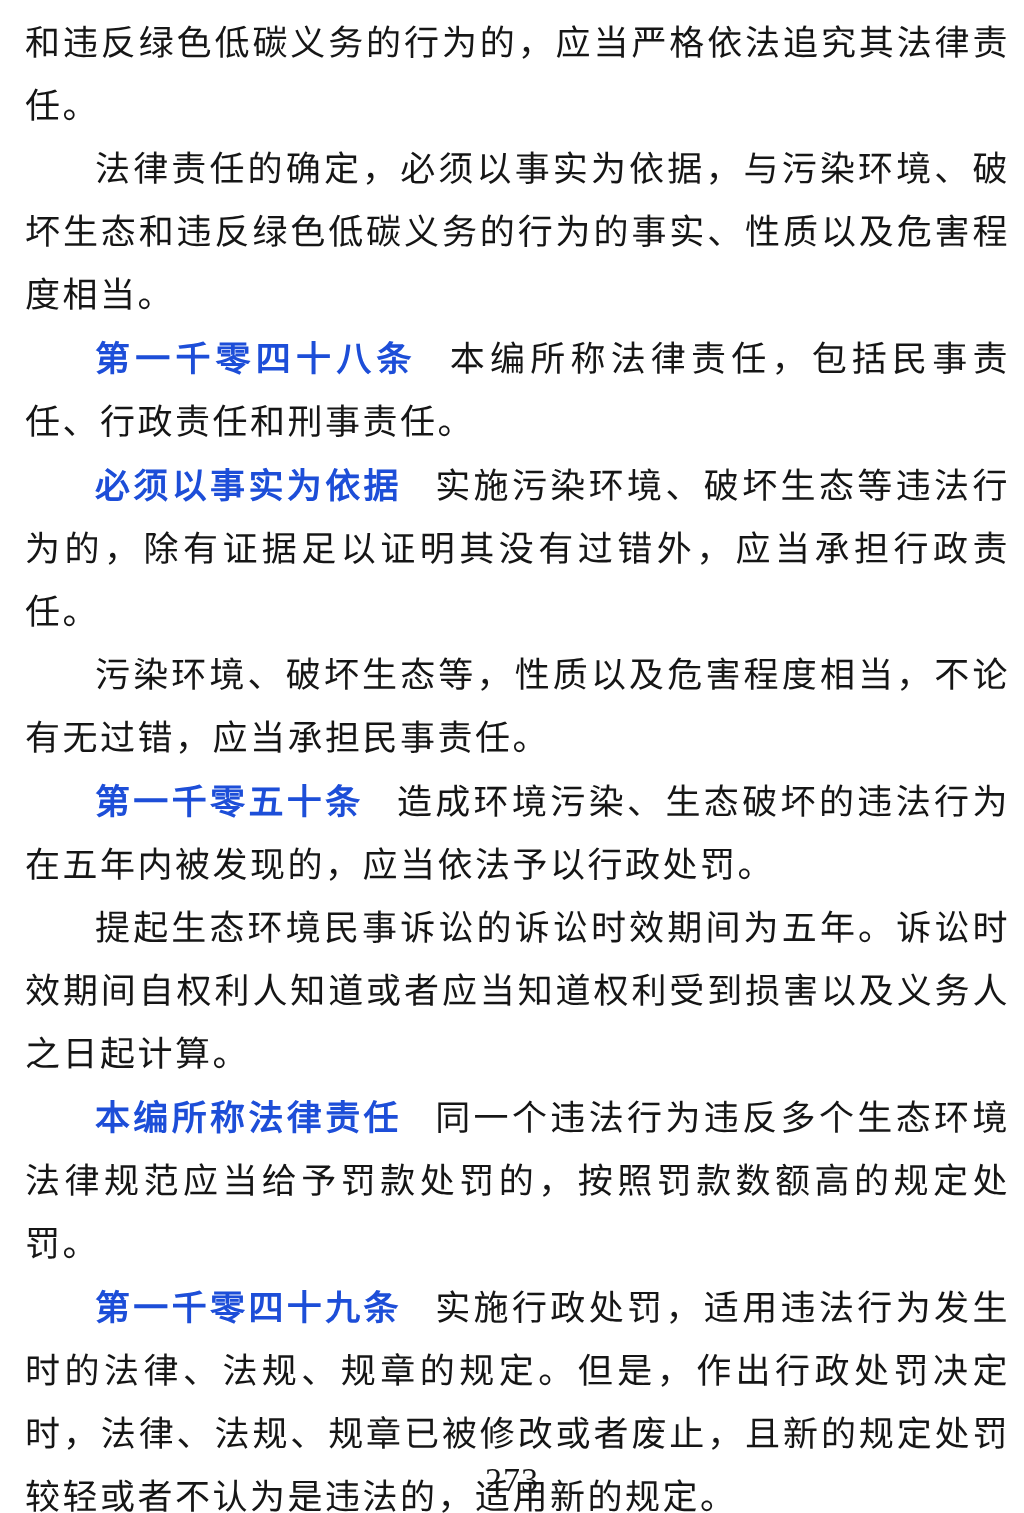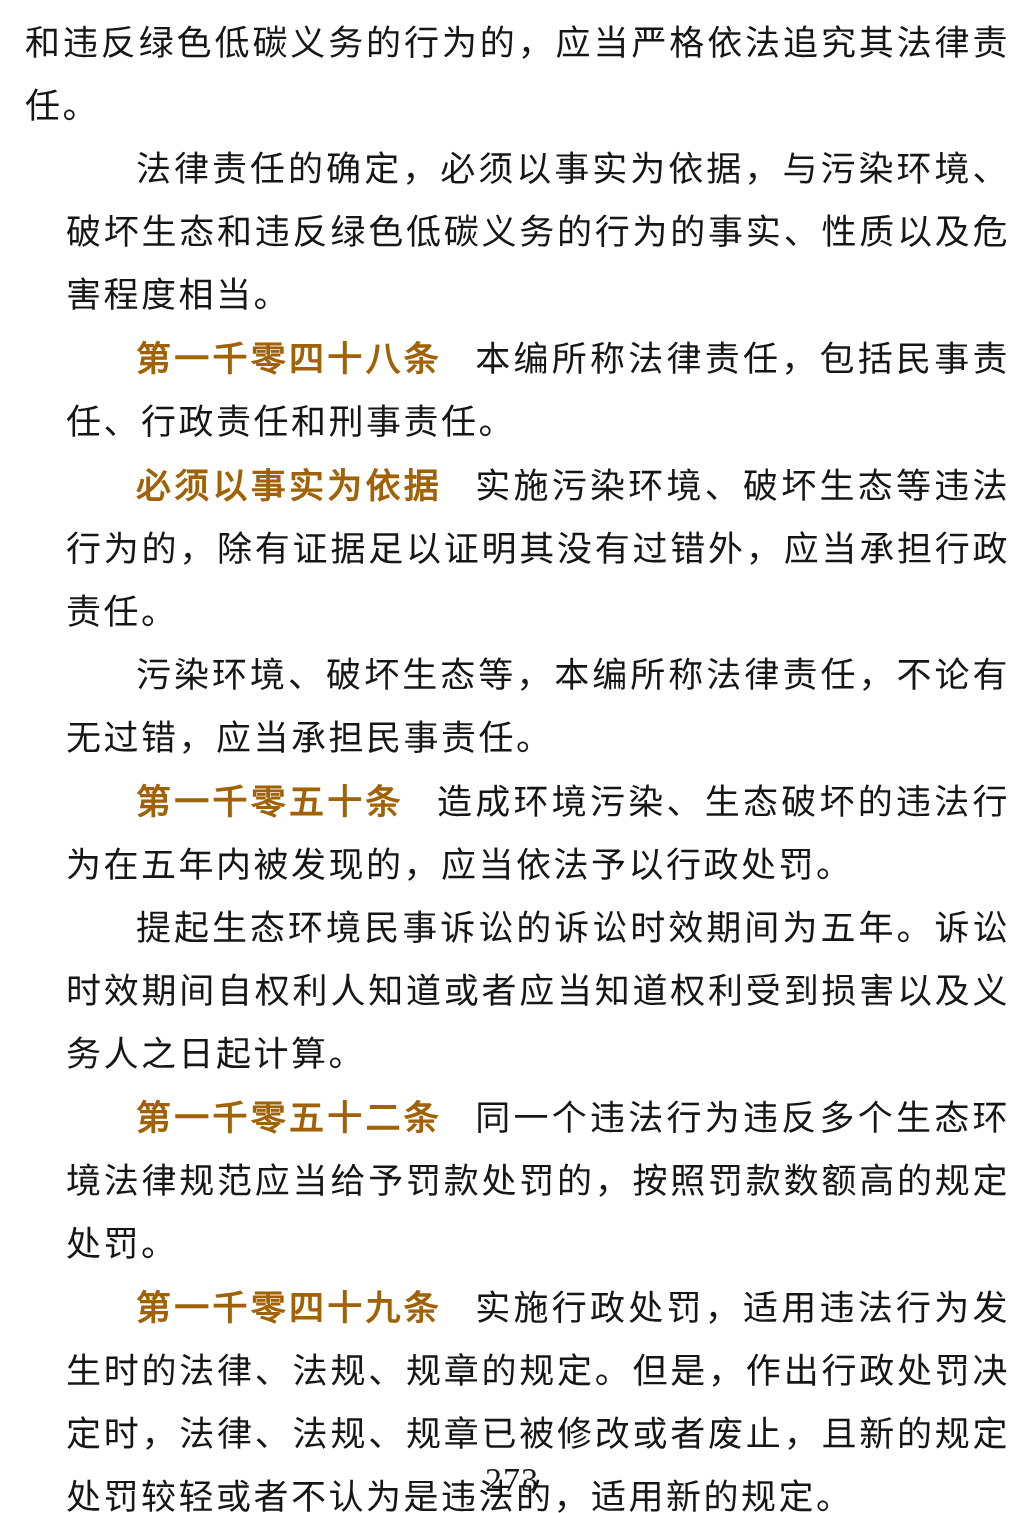--- a/index.html
+++ b/index.html
@@ -27,26 +27,25 @@
     font-size: 35px;
     line-height: 63px;
     letter-spacing: 2.5px;
     text-align: justify;
     text-justify: inter-character;
     word-break: break-all;
     font-weight: 400;
   }
   .para.indent {
     text-indent: 2em;
-    margin-left: 41px;
   }
   .article-no {
     font-family: "Liberation Sans", sans-serif;
     font-weight: 700;
-    color: #a16207;
+    color: #1d4ed8;
     margin-right: 0.95em;
     letter-spacing: 2.5px;
   }
   .footer {
     position: absolute;
     left: 0;
     bottom: 14px;
     width: 100%;
     text-align: center;
     font-size: 34px;
@@ -57,20 +56,20 @@
 </style>
 </head>
 <body>
 
 <div class="page">
   <div class="content">
       <p class="para"><span>和违反绿色低碳义务的行为的，应当严格依法追究其法律责任。</span></p>
       <p class="para indent"><span>法律责任的确定，必须以事实为依据，与污染环境、破坏生态和违反绿色低碳义务的行为的事实、性质以及危害程度相当。</span></p>
       <p class="para indent"><span class="article-no">第一千零四十八条</span><span>本编所称法律责任，包括民事责任、行政责任和刑事责任。</span></p>
       <p class="para indent"><span class="article-no">必须以事实为依据</span><span>实施污染环境、破坏生态等违法行为的，除有证据足以证明其没有过错外，应当承担行政责任。</span></p>
-      <p class="para indent"><span>污染环境、破坏生态等，本编所称法律责任，不论有无过错，应当承担民事责任。</span></p>
+      <p class="para indent"><span>污染环境、破坏生态等，性质以及危害程度相当，不论有无过错，应当承担民事责任。</span></p>
       <p class="para indent"><span class="article-no">第一千零五十条</span><span>造成环境污染、生态破坏的违法行为在五年内被发现的，应当依法予以行政处罚。</span></p>
       <p class="para indent"><span>提起生态环境民事诉讼的诉讼时效期间为五年。诉讼时效期间自权利人知道或者应当知道权利受到损害以及义务人之日起计算。</span></p>
-      <p class="para indent"><span class="article-no">第一千零五十二条</span><span>同一个违法行为违反多个生态环境法律规范应当给予罚款处罚的，按照罚款数额高的规定处罚。</span></p>
+      <p class="para indent"><span class="article-no">本编所称法律责任</span><span>同一个违法行为违反多个生态环境法律规范应当给予罚款处罚的，按照罚款数额高的规定处罚。</span></p>
       <p class="para indent"><span class="article-no">第一千零四十九条</span><span>实施行政处罚，适用违法行为发生时的法律、法规、规章的规定。但是，作出行政处罚决定时，法律、法规、规章已被修改或者废止，且新的规定处罚较轻或者不认为是违法的，适用新的规定。</span></p>
     </div>
   <div class="footer">273</div>
 </div>
 
 </body></html>

